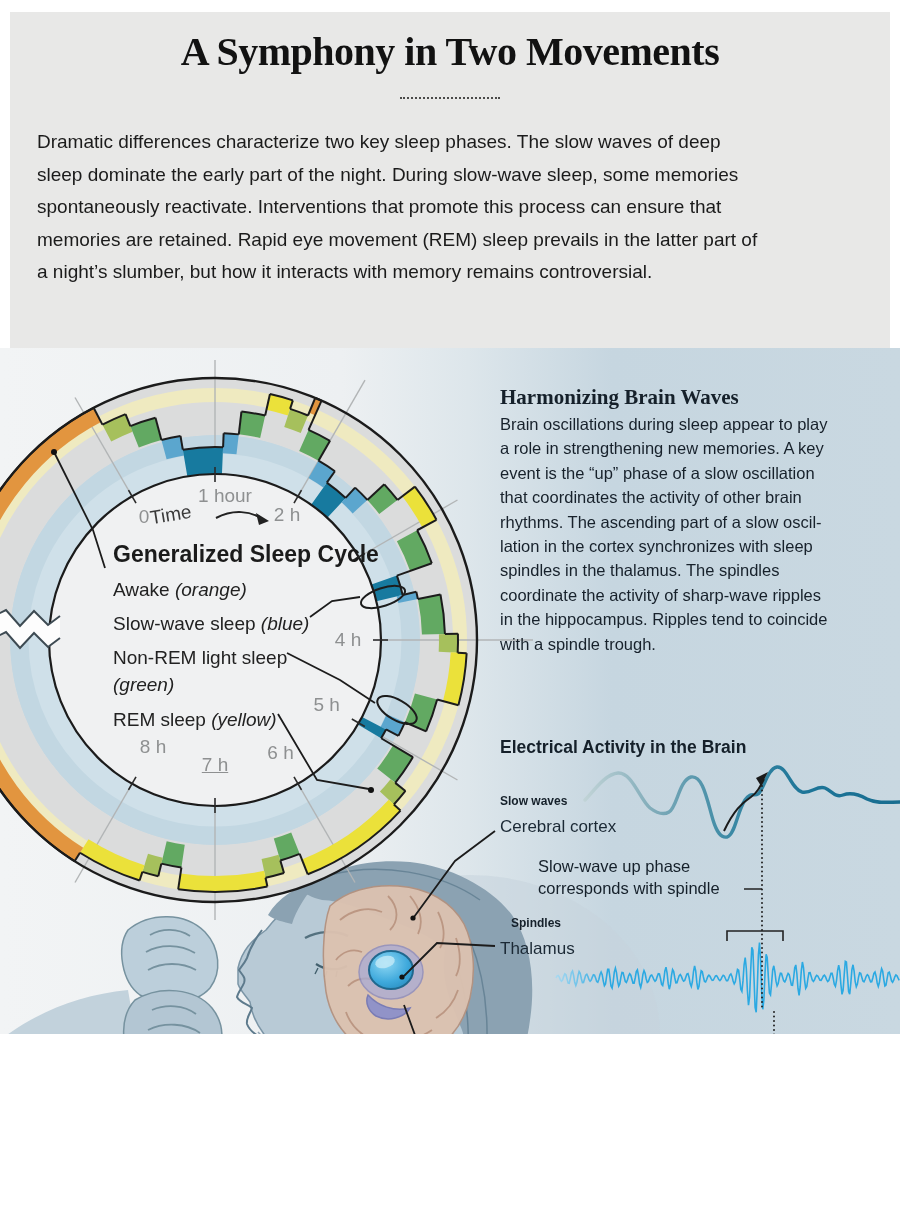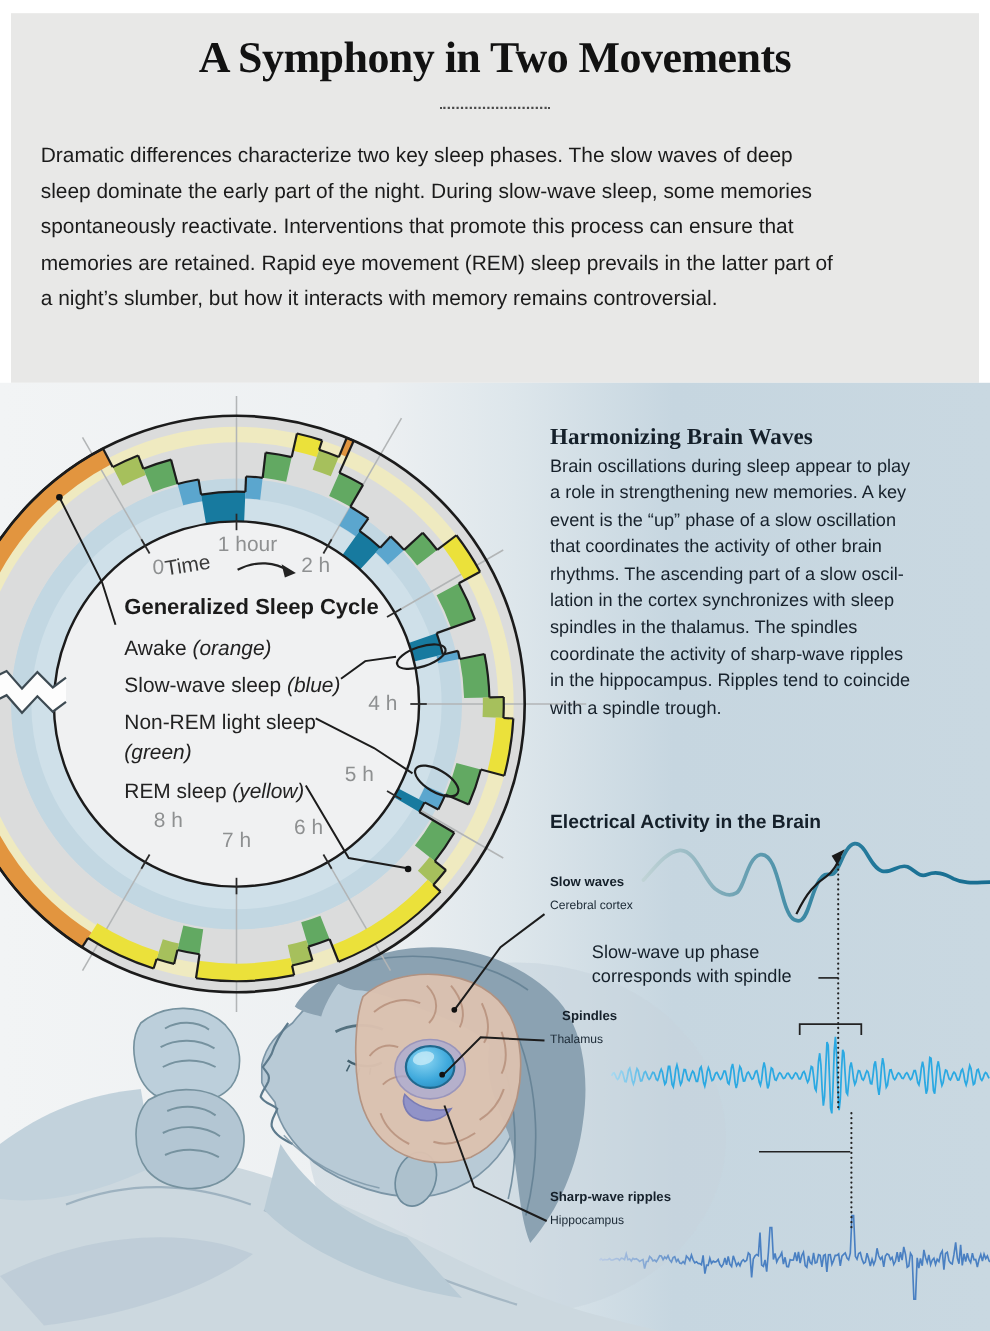--- a/index.html
+++ b/index.html
@@ -1,38 +1,38 @@
 <!DOCTYPE html>
 <html><head>
 <meta charset="utf-8">
 <style>
   html,body{margin:0;padding:0;background:#fff;}
-  .page{position:relative;width:900px;height:1210px;background:#fff;overflow:hidden;
+  .page{position:relative;width:900px;height:1034px;background:#fff;overflow:hidden;
         font-family:"Liberation Sans",sans-serif;}
   .abs{position:absolute;}
   .header-bg{left:10px;top:12px;width:880px;height:336px;background:#e8e8e7;z-index:0;}
   #gfx{position:absolute;left:0;top:0;width:900px;height:1210px;z-index:1;}
   .txt{position:absolute;z-index:2;}
   .page-title{left:0;top:28px;width:900px;text-align:center;
       font-family:"Liberation Serif",serif;font-weight:bold;font-size:40px;color:#121212;
       letter-spacing:-0.5px;}
   .divider{left:400px;top:97px;width:100px;height:0;border-top:2px dotted #4a4a4a;}
   .intro{left:37px;top:126px;width:830px;font-size:19px;line-height:32.5px;color:#1b1b1b;
       white-space:pre-line;}
   .credit{left:37px;top:295px;font-size:19.5px;color:#9c9c9c;}
   .credit i{color:#9c9c9c;}
   .harm-head{left:500px;top:385px;font-family:"Liberation Serif",serif;font-weight:bold;
       font-size:21px;color:#15202a;}
   .harm-body{left:500px;top:412px;width:400px;font-size:16.5px;line-height:24.4px;
       color:#17212b;white-space:pre-line;}
   .elec-head{left:500px;top:737px;font-size:17.5px;font-weight:bold;color:#15202a;}
   .wave-title{font-size:12px;font-weight:bold;color:#15202a;}
-  .wave-sub{font-size:11px;color:#1b2935;}
+  .wave-sub{font-size:17px;color:#1b2935;}
   .annot{font-size:16.5px;line-height:21.5px;color:#15202a;width:200px;}
-  .cycle-head{left:113px;top:541px;font-size:20px;font-weight:bold;color:#1b1b1b;}
+  .cycle-head{left:113px;top:541px;font-size:23px;font-weight:bold;color:#1b1b1b;}
   .leg-item{position:absolute;left:113px;font-size:19px;line-height:27px;color:#222;z-index:2;}
   .hour-label{position:absolute;font-size:19px;color:#8e9091;z-index:2;
       transform:translate(-50%,-50%);white-space:nowrap;}
   .time-label{left:150px;top:504px;font-size:19px;color:#3a3a3a;transform:rotate(-9deg);}
 </style>
 </head>
 <body>
 
 <div class="page">
 
@@ -308,21 +308,21 @@
 
   <div class="txt cycle-head">Generalized Sleep Cycle</div>
   <div class="txt time-label">Time</div>
   <div class="txt" style="left:0;top:0;width:0;height:0;" id="cycle-labels">
       <div class="hour-label" style="left: 144px; top: 517.024px;">0</div>
       <div class="hour-label" style="left: 225px; top: 496px;">1 hour</div>
       <div class="hour-label" style="left: 287px; top: 515.292px;">2 h</div>
       <div class="hour-label" style="left: 348px; top: 640px;">4 h</div>
       <div class="hour-label" style="left: 326.717px; top: 704.5px;">5 h</div>
       <div class="hour-label" style="left: 280.5px; top: 753.449px;">6 h</div>
-      <div class="hour-label" style="left: 215px; top: 765px;">7 h</div>
+      <div class="hour-label" style="left: 215px; top: 765px; text-decoration: underline;">7 h</div>
       <div class="hour-label" style="left: 153px; top: 747.387px;">8 h</div>
       <div class="leg-item" style="top: 576px; width: 260px;"><span>Awake </span><i>(orange)</i></div>
       <div class="leg-item" style="top: 610px; width: 260px;"><span>Slow-wave sleep </span><i>(blue)</i></div>
       <div class="leg-item" style="top: 644px; width: 190px;"><span>Non-REM light sleep </span><i>(green)</i></div>
       <div class="leg-item" style="top: 706px; width: 260px;"><span>REM sleep </span><i>(yellow)</i></div>
     </div>
 
 </div>
 
 </body></html>

